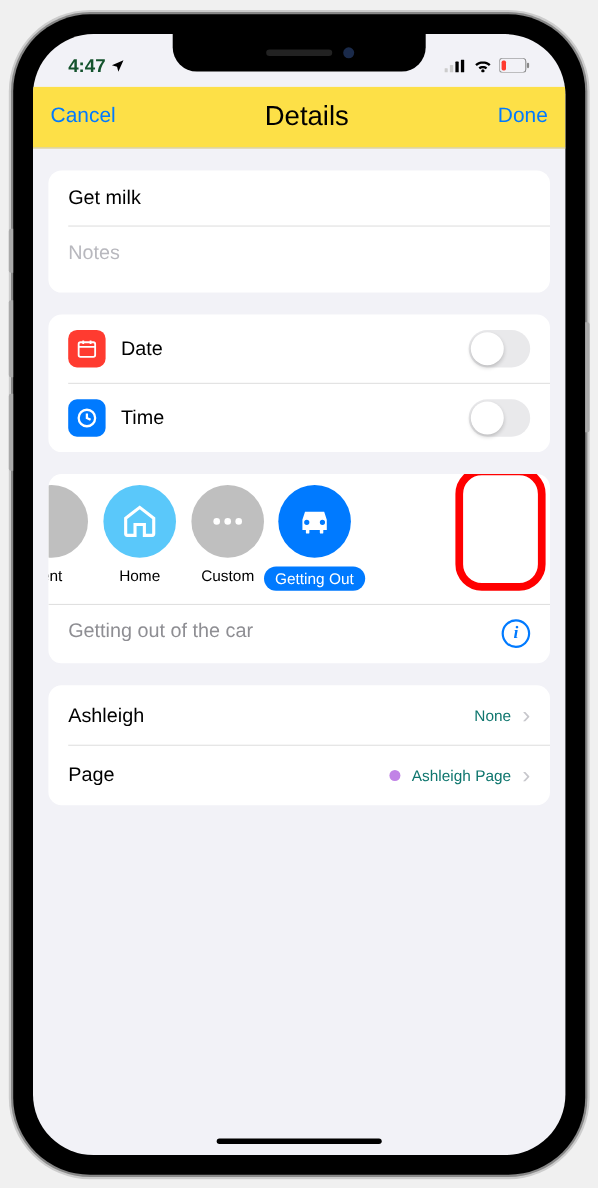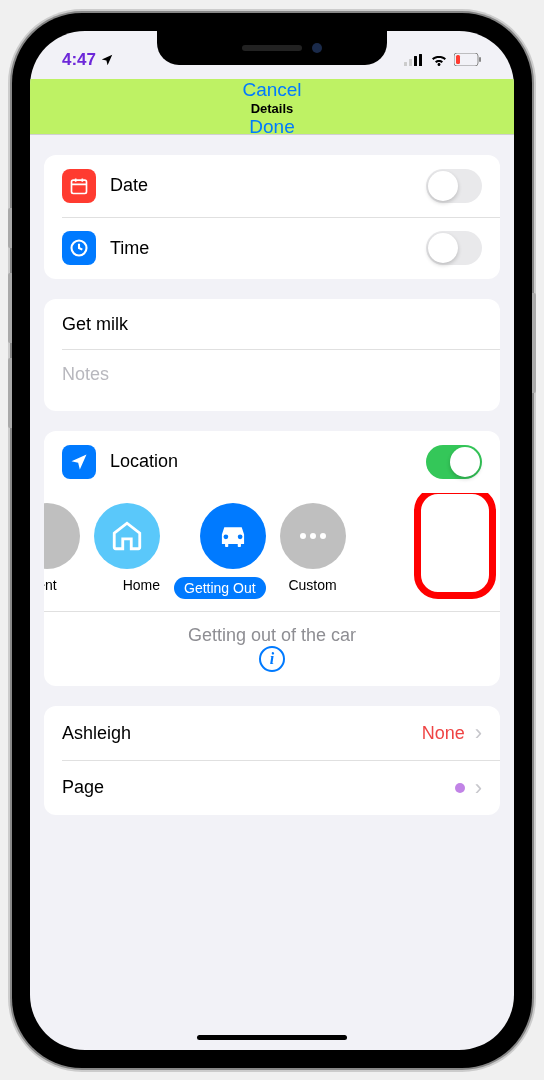--- a/index.html
+++ b/index.html
@@ -61,60 +61,59 @@
     .speaker { width: 60px; height: 6px; background: #222; border-radius: 3px; }
     .camera { width: 10px; height: 10px; background: #1a2a4a; border-radius: 50%; position: absolute; right: 65px; }
     
     .status-bar {
       height: 48px;
       display: flex;
       justify-content: space-between;
       align-items: center;
       padding: 0 32px;
       padding-top: 10px;
-      color: #6d28d9;
+      color: #14532d;
       font-weight: 600;
     }
     
     .status-left {
       display: flex;
       align-items: center;
       gap: 4px;
       font-size: 17px;
     }
     
     .status-right {
       display: flex;
       align-items: center;
       gap: 6px;
     }
     
     .nav-bar {
       height: 56px;
-      background: #bef264;
+      background: #fde047;
       display: flex;
       align-items: center;
       justify-content: space-between;
-      padding: 0 28px;
+      padding: 0 16px;
       border-bottom: 0.5px solid #d0d0d0;
-      flex-direction: column;
     }
     
     .nav-button {
       color: #007aff;
       font-size: 19px;
       font-weight: 400;
       cursor: pointer;
     }
     
     .nav-button.done { font-weight: 400; }
     
     .nav-title {
-      font-size: 13px;
-      font-weight: 700;
+      font-size: 25px;
+      font-weight: 400;
       color: #000;
     }
     
     .content {
       padding: 20px 14px;
     }
     
     .card {
       background: #fff;
       border-radius: 12px;
@@ -208,21 +207,21 @@
       align-items: center;
       gap: 8px;
       cursor: pointer;
       flex-shrink: 0;
     }
     
     .location-option.partial-left {
       margin-left: -30px;
       margin-right: 14px;
     }
-    .location-option.normal { margin-right: 14px; align-items: flex-end; }
+    .location-option.normal { margin-right: 14px; }
     
     .location-circle {
       width: 66px;
       height: 66px;
       border-radius: 50%;
       display: flex;
       align-items: center;
       justify-content: center;
     }
     
@@ -245,24 +244,22 @@
     
     .highlight-ring {
       position: absolute;
       border: 7px solid #ff0000;
       border-radius: 24px;
       pointer-events: none;
     }
     
     .location-detail-row {
       display: flex;
-      align-items: center;
       justify-content: space-between;
       padding: 14px 18px;
-      flex-direction: column;
     }
     
     .location-detail-text {
       font-size: 18px;
       color: #8e8e93;
     }
     
     .info-circle {
       width: 26px;
       height: 26px;
@@ -272,22 +269,22 @@
       align-items: center;
       justify-content: center;
       color: #007aff;
       font-size: 16px;
       font-style: italic;
       font-family: Georgia, serif;
       font-weight: bold;
     }
     
     .row-value {
-      font-size: 18px;
-      color: #ef4444;
+      font-size: 14px;
+      color: #0f766e;
       display: flex;
       align-items: center;
       gap: 10px;
     }
     
     .chevron {
       color: #c7c7cc;
       font-size: 22px;
       margin-left: 10px;
     }
@@ -355,20 +352,30 @@
     <div class="nav-bar">
       <span class="nav-button">Cancel</span>
       <span class="nav-title">Details</span>
       <span class="nav-button done">Done</span>
     </div>
 
     <div class="content">
 
       <div class="card">
         <div class="row">
+          <input class="title-input" value="Get milk" style="">
+        </div>
+        <div class="row-divider"></div>
+        <div class="row" style="padding-bottom:26px;">
+          <span class="notes-placeholder">Notes</span>
+        </div>
+      </div>
+
+      <div class="card">
+        <div class="row">
           <div class="icon-box icon-red">
             <svg width="20" height="20" viewBox="0 0 24 24" fill="#fff">
                 <rect x="3" y="5" width="18" height="16" rx="2" fill="none" stroke="#fff" stroke-width="2"></rect>
                 <line x1="3" y1="10" x2="21" y2="10" stroke="#fff" stroke-width="2"></line>
                 <line x1="8" y1="3" x2="8" y2="7" stroke="#fff" stroke-width="2"></line>
                 <line x1="16" y1="3" x2="16" y2="7" stroke="#fff" stroke-width="2"></line>
               </svg>
           </div>
           <span class="row-label">Date</span>
           <div class="toggle">
@@ -384,79 +391,58 @@
               </svg>
           </div>
           <span class="row-label">Time</span>
           <div class="toggle">
               <div class="toggle-knob"></div>
             </div>
         </div>
       </div>
 
       <div class="card">
-        <div class="row">
-          <input class="title-input" value="Get milk" style="">
-        </div>
-        <div class="row-divider"></div>
-        <div class="row" style="padding-bottom:26px;">
-          <span class="notes-placeholder">Notes</span>
-        </div>
-      </div>
-
-      <div class="card">
-        <div class="row">
-          <div class="icon-box icon-blue">
-            <svg width="20" height="20" viewBox="0 0 24 24" fill="#fff">
-                <path d="M3 11l18-8-8 18-2-8z"></path>
-              </svg>
-          </div>
-          <span class="row-label">Location</span>
-          <div class="toggle on">
-              <div class="toggle-knob"></div>
-            </div>
-        </div>
 
         <div class="location-options" style="position:relative;">
 
           <div class="location-option partial-left">
             <div class="location-circle circle-gray"></div>
             <span class="location-label">ent</span>
           </div>
 
           <div class="location-option normal">
             <div class="location-circle circle-lightblue">
               <svg width="34" height="34" viewBox="0 0 24 24" fill="none" stroke="#fff" stroke-width="2">
                   <path d="M3 10l9-7 9 7v10a1 1 0 01-1 1h-5v-7h-6v7H4a1 1 0 01-1-1z"></path>
                 </svg>
             </div>
             <span class="location-label">Home</span>
           </div>
 
-
-          <div class="location-option normal">
-            <div class="location-circle circle-blue">
-              <svg width="38" height="38" viewBox="0 0 24 24" fill="#fff">
-                  <path d="M5 11l1.5-4.5h11L19 11v6h-2v1.5c0 .3-.2.5-.5.5h-1c-.3 0-.5-.2-.5-.5V17H9v1.5c0 .3-.2.5-.5.5h-1c-.3 0-.5-.2-.5-.5V17H5zm2.5 3a1.5 1.5 0 100-3 1.5 1.5 0 000 3zm9 0a1.5 1.5 0 100-3 1.5 1.5 0 000 3z"></path>
-                </svg>
-            </div>
-            <span class="location-label-pill">Getting Out</span>
-          </div>
 
           <div class="location-option">
             <div class="location-circle circle-gray">
               <svg width="30" height="8" viewBox="0 0 30 8" fill="#fff">
                   <circle cx="5" cy="4" r="3"></circle>
                   <circle cx="15" cy="4" r="3"></circle>
                   <circle cx="25" cy="4" r="3"></circle>
                 </svg>
             </div>
             <span class="location-label">Custom</span>
           </div>
 
+          <div class="location-option normal">
+            <div class="location-circle circle-blue">
+              <svg width="38" height="38" viewBox="0 0 24 24" fill="#fff">
+                  <path d="M5 11l1.5-4.5h11L19 11v6h-2v1.5c0 .3-.2.5-.5.5h-1c-.3 0-.5-.2-.5-.5V17H9v1.5c0 .3-.2.5-.5.5h-1c-.3 0-.5-.2-.5-.5V17H5zm2.5 3a1.5 1.5 0 100-3 1.5 1.5 0 000 3zm9 0a1.5 1.5 0 100-3 1.5 1.5 0 000 3z"></path>
+                </svg>
+            </div>
+            <span class="location-label-pill">Getting Out</span>
+          </div>
+
           <div class="highlight-ring" style="top:-6px; left:370px; width:82px; height:112px;"></div>
         </div>
 
         <div class="row-divider" style="margin-left:0;"></div>
         <div class="location-detail-row">
           <span class="location-detail-text">Getting out of the car</span>
           <div class="info-circle">i</div>
         </div>
       </div>
 
@@ -464,20 +450,21 @@
         <div class="row">
           <span class="row-label">Ashleigh</span>
           <span class="row-value">None</span>
           <span class="chevron">›</span>
         </div>
         <div class="row-divider"></div>
         <div class="row">
           <span class="row-label">Page</span>
           <span class="row-value">
             <span class="list-dot"></span>
+            <span>Ashleigh Page</span>
           </span>
           <span class="chevron">›</span>
         </div>
       </div>
 
     </div>
 
     <div class="home-indicator"></div>
   </div>
 </div>

